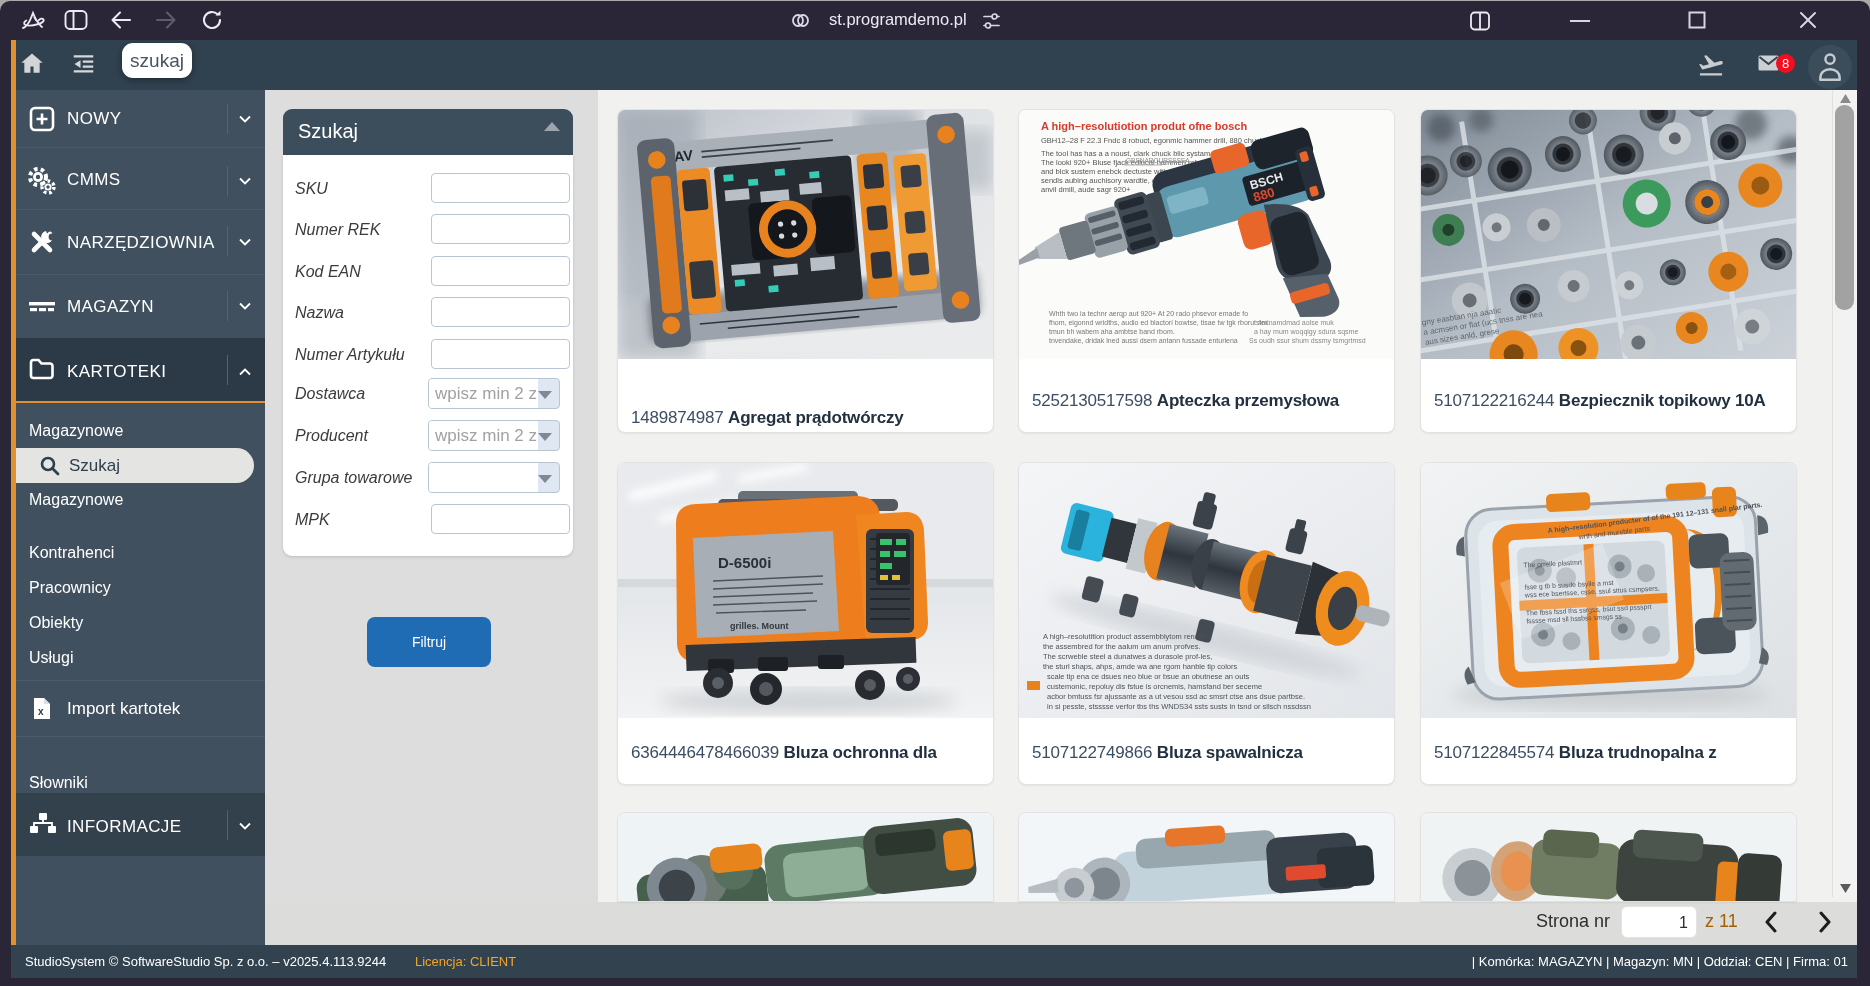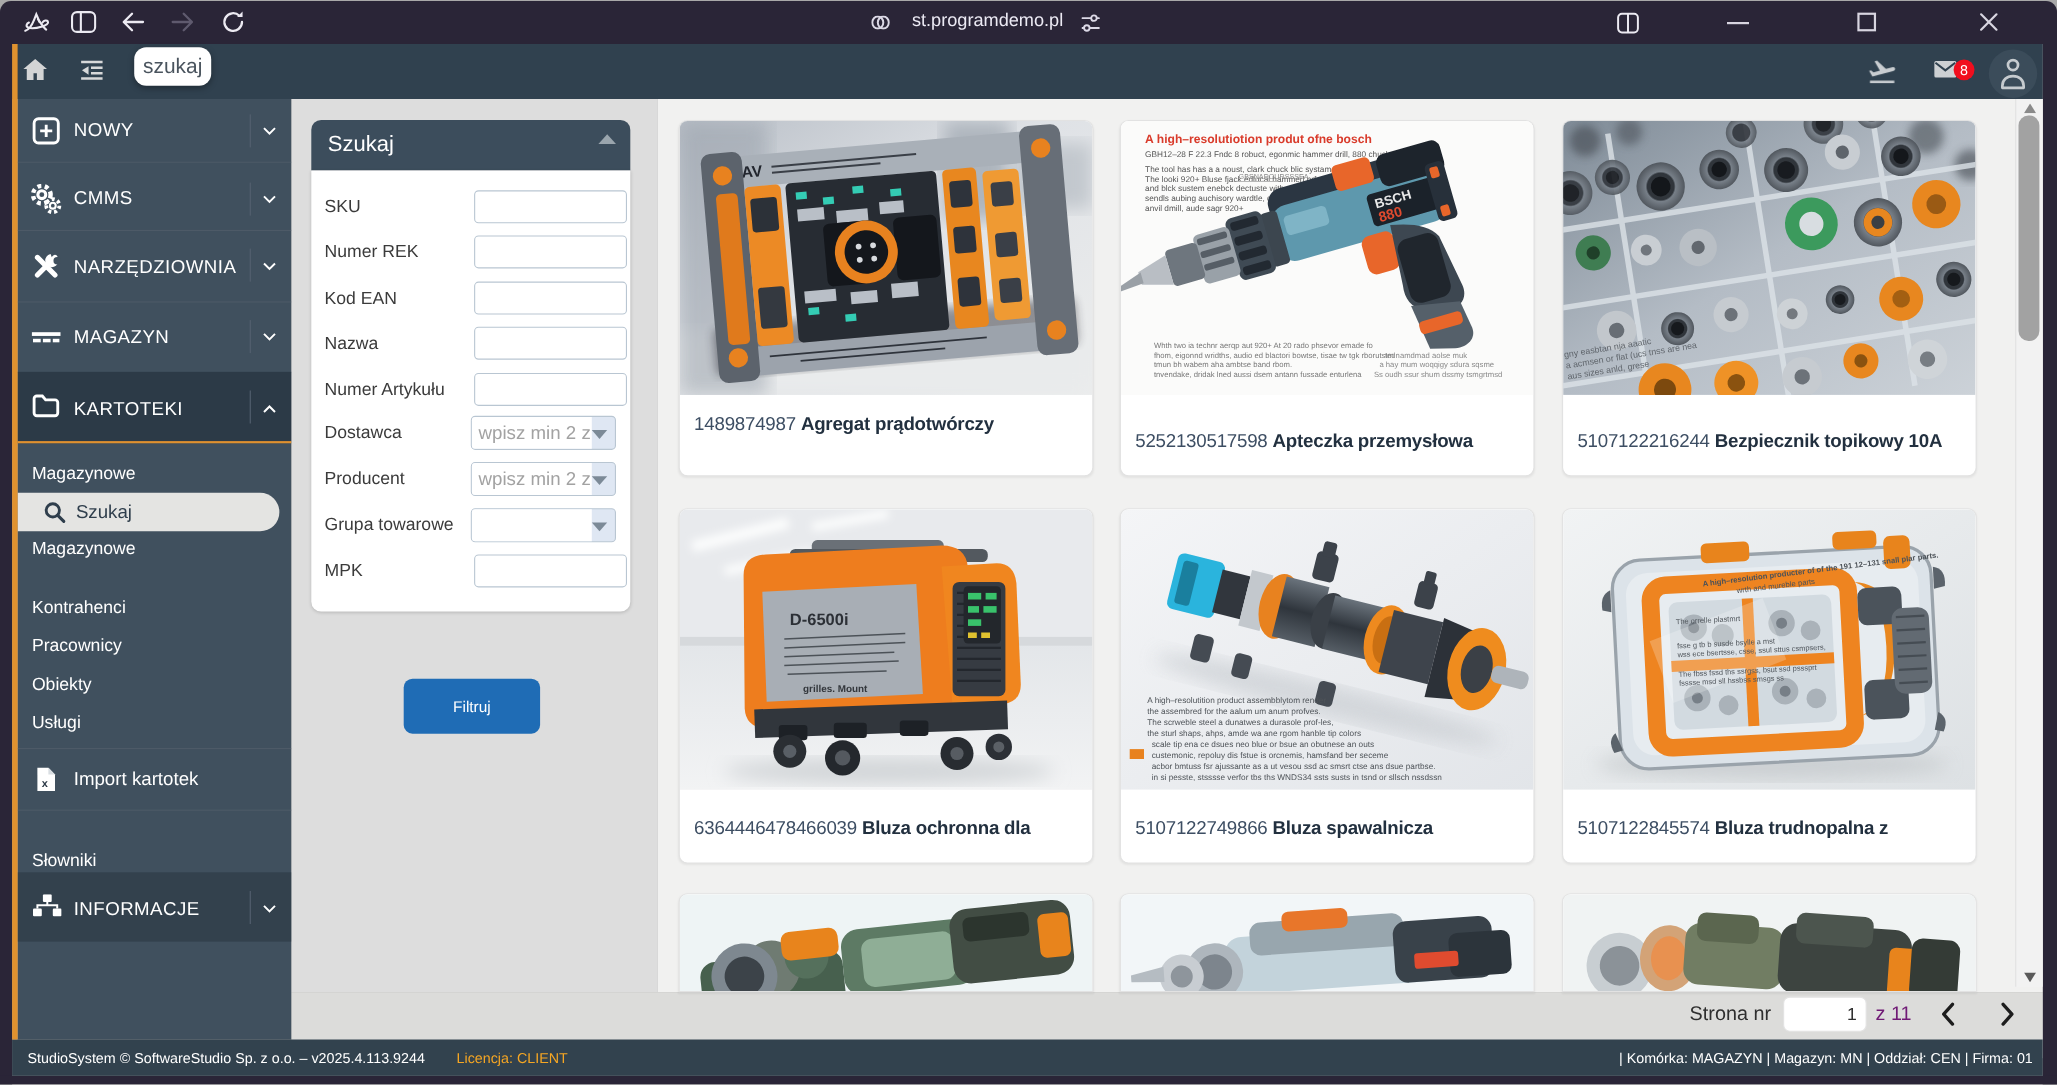--- a/index.html
+++ b/index.html
@@ -24,21 +24,21 @@
   .subitem { position:absolute; left:13px; font-size:16px; color:#fff; }
   
   #pagebar { left:265px; top:902px; width:1592px; height:60px; background:#dcdcda; }
   #footer { left:11px; top:945px; width:1846px; height:33px; background:#32424e; color:#fff; font-size:13px; }
   
   #leftcol { left:265px; top:90px; width:333px; height:812px; background:#dddddd; }
   #main { left:598px; top:90px; width:1259px; height:812px; background:#f1f1f0; }
   
   #panelhead { left:283px; top:109px; width:290px; height:46px; background:#3c4d5c; border-radius:9px 9px 0 0; color:#fff; }
   #panelbody { left:283px; top:155px; width:290px; height:401px; background:#fff; border-radius:0 0 9px 9px; box-shadow:0 1px 3px rgba(0,0,0,.15); }
-  .flabel { position:absolute; left:295px; font-size:16px; color:#3b3b3b; }
+  .flabel { position:absolute; left:295px; font-size:16px; color:#3b3b3b;font-style:italic; }
   .finput { position:absolute; left:431px; width:139px; height:30px; background:#fff; border:1px solid #b9c6d2; border-radius:4px; }
   .fdrop { position:absolute; left:428px; width:132px; height:31px; background:#dfe7f3; border:1px solid #b9c6d2; border-radius:4px; }
   .fdrop .inner { position:absolute; left:0px; top:0px; width:109px; height:29px; background:#fff; border-radius:3px 0 0 3px; overflow:hidden; font-size:17px; color:#a2a2a2; line-height:29px; padding-left:6px; white-space:nowrap; }
   .fdrop .arr { position:absolute; right:7px; top:12px; width:0; height:0; border-left:7px solid transparent; border-right:7px solid transparent; border-top:8px solid #7c8a97; }
   #filtruj { left:367px; top:617px; width:124px; height:50px; background:#1f6cb5; border-radius:8px; color:#fff; font-size:14px; text-align:center; line-height:50px; }
   
   .card { position:absolute; width:377px; background:#fff; border:1px solid #e2e2e2; border-radius:8px; box-shadow:0 1px 2px rgba(0,0,0,.06); overflow:hidden; }
   .cap { position:absolute; left:13px; font-size:17px; letter-spacing:-0.2px; color:#3d4e63; white-space:nowrap; }
   .cap b { color:#22303f; }
   
@@ -245,21 +245,21 @@
   <svg class="chev" style="top:729px" width="14" height="14" viewBox="0 0 14 14">
       <path d="M2 4.5l5 5 5-5" fill="none" stroke="#fff" stroke-width="1.8"></path>
     </svg>
 </div>
 
 <div class="abs" id="leftcol"></div>
 <div class="abs" id="main"></div>
 <div class="abs" id="pagebar">
   <div class="abs" style="left:1271px;top:9px;font-size:18px;color:#2e2e2e;">Strona nr</div>
   <div class="abs" style="left:1356px;top:4px;width:76px;height:32px;background:#fff;border:1px solid #e3e3e3;border-radius:6px;font-size:16px;color:#2e2e2e;text-align:right;line-height:32px;padding-right:8px;">1</div>
-  <div class="abs" style="left:1440px;top:9px;font-size:18px;color:#701a75;">z 11</div>
+  <div class="abs" style="left:1440px;top:9px;font-size:18px;color:#a16207;">z 11</div>
   <svg class="abs" style="left:1498px;top:9px" width="16" height="22" viewBox="0 0 16 22">
       <path d="M12 2L4 11l8 9" fill="none" stroke="#1d1d1d" stroke-width="3" stroke-linecap="round" stroke-linejoin="round"></path>
     </svg>
   <svg class="abs" style="left:1552px;top:9px" width="16" height="22" viewBox="0 0 16 22">
       <path d="M4 2l8 9-8 9" fill="none" stroke="#1d1d1d" stroke-width="3" stroke-linecap="round" stroke-linejoin="round"></path>
     </svg>
 </div>
 <div class="abs" id="footer">
   <div class="abs" style="left:14px;top:9px;">StudioSystem © SoftwareStudio Sp. z o.o. – v2025.4.113.9244</div>
   <div class="abs" style="left:404px;top:9px;color:#f5a623;">Licencja: <span style="color:#f5a623">CLIENT</span></div>
@@ -379,21 +379,21 @@
           </g>
       <rect x="273" y="60" width="30" height="124" rx="4" fill="#ef9a33"></rect>
       <g fill="#3a3f47">
             <rect x="279" y="70" width="18" height="20" rx="3"></rect>
             <rect x="279" y="112" width="18" height="20" rx="3"></rect>
             <rect x="279" y="150" width="18" height="20" rx="3"></rect>
           </g>
     </g>
       </g>
   </svg>
-  <div class="cap" style="top:266px">1489874987 <b>Agregat prądotwórczy</b></div>
+  <div class="cap" style="top:298px">1489874987 <b>Agregat prądotwórczy</b></div>
 </div>
 
 <div class="card" style="left:1018px;top:109px;height:324px;">
   <svg width="375" height="249" viewBox="0 0 375 249">
     <rect width="375" height="249" fill="#fbfbfa"></rect>
     <text x="22" y="20" font-size="11" font-weight="bold" fill="#d93b2b" font-family="Liberation Sans">A high–resolutiotion produt ofne bosch</text>
     <g fill="#555" font-size="7.5" font-family="Liberation Sans">
       <text x="22" y="33">GBH12–28 F 22.3 Fndc 8 robuct, egonmic hammer drill, 880 chuckam</text>
       <text x="22" y="46">The tool has has a a noust, clark chuck blic systam.</text>
       <text x="22" y="55">The looki 920+ Bluse fjack edlucal hammerl prfume, samd/920 churls cheme,</text>

